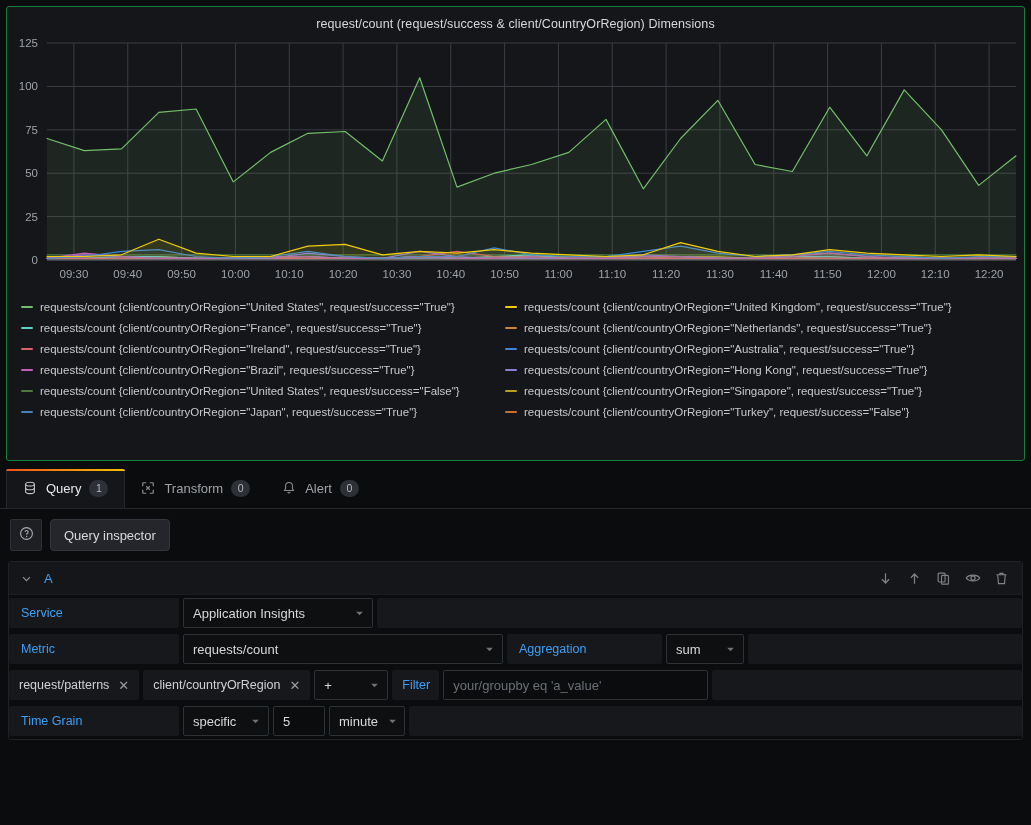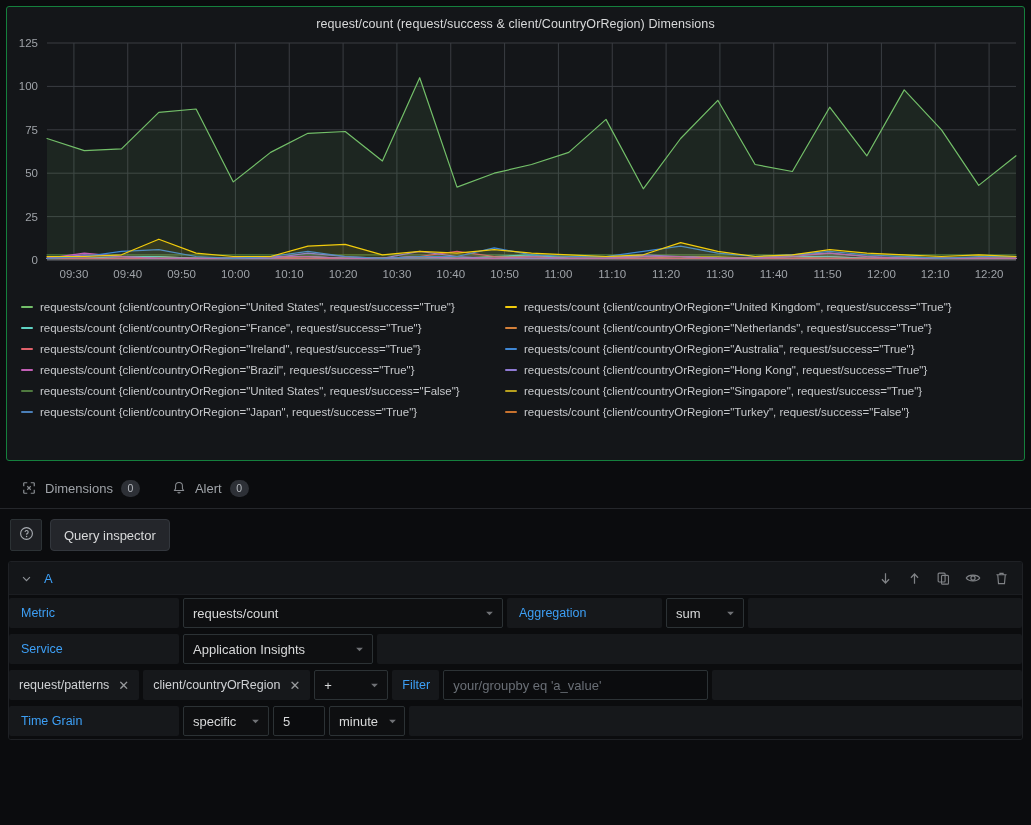--- a/index.html
+++ b/index.html
@@ -383,28 +383,39 @@
           <span>requests/count {client/countryOrRegion="Japan", request/success="True"}</span>
         </div>
         <div class="legend-item" style="width: 468px; margin-right: 0px;">
           <span class="legend-swatch" style="background: rgb(200, 114, 46);"></span>
           <span>requests/count {client/countryOrRegion="Turkey", request/success="False"}</span>
         </div>
       </div>
   </div>
 
   <div class="tabs-bar" id="tabs-bar">
+      <button class="tab active">
+        <span class="tab-icon">
+          <svg width="14" height="14" viewBox="0 0 16 16">
+            <ellipse cx="8" cy="3.6" rx="5" ry="2.1" fill="none" stroke="currentColor" stroke-width="1.2"></ellipse>
+            <path d="M3 3.6 V8 c0 1.2 2.2 2.1 5 2.1 s5-.9 5-2.1 V3.6" fill="none" stroke="currentColor" stroke-width="1.2"></path>
+            <path d="M3 8 v4.3 c0 1.2 2.2 2.1 5 2.1 s5-.9 5-2.1 V8" fill="none" stroke="currentColor" stroke-width="1.2"></path>
+          </svg>
+        </span>
+        <span>Query</span>
+        <span class="tab-count">1</span>
+      </button>
       <button class="tab">
         <span class="tab-icon">
           <svg width="14" height="14" viewBox="0 0 16 16">
             <path d="M2 2 h4 M2 2 v4 M14 2 h-4 M14 2 v4 M2 14 h4 M2 14 v-4 M14 14 h-4 M14 14 v-4" fill="none" stroke="currentColor" stroke-width="1.4"></path>
             <path d="M6 6 l4 4 M10 6 l-4 4" fill="none" stroke="currentColor" stroke-width="1.3"></path>
           </svg>
         </span>
-        <span>Dimensions</span>
+        <span>Transform</span>
         <span class="tab-count">0</span>
       </button>
       <button class="tab">
         <span class="tab-icon">
           <svg width="14" height="14" viewBox="0 0 16 16">
             <path d="M8 1.8 a3.9 3.9 0 0 1 3.9 3.9 v3 l1.2 2.1 H2.9 l1.2-2.1 v-3 A3.9 3.9 0 0 1 8 1.8 Z" fill="none" stroke="currentColor" stroke-width="1.2"></path>
             <path d="M6.6 12.6 a1.5 1.5 0 0 0 2.8 0" fill="none" stroke="currentColor" stroke-width="1.2"></path>
           </svg>
         </span>
         <span>Alert</span>
@@ -463,45 +474,45 @@
           </span>
           <span class="qa-icon">
             <svg width="15" height="15" viewBox="0 0 16 16">
               <path d="M2.6 4 H13.4 M6.3 4 V2.6 H9.7 V4 M4 4 L4.8 13.4 H11.2 L12 4" fill="none" stroke="#c2c5c9" stroke-width="1.2"></path>
             </svg>
           </span>
         </span>
       </div>
 
       <div class="frow">
+        <div class="flabel">Service</div>
+        <div class="fsel" style="width:190px">
+          <span class="val">Application Insights</span>
+          <span class="caret">
+            <svg width="9" height="9" viewBox="0 0 16 16">
+                <path d="M2 5 L8 11 L14 5" fill="#b0b3b8"></path>
+              </svg>
+          </span>
+        </div>
+        <div class="fgrow"></div>
+      </div>
+
+      <div class="frow">
         <div class="flabel">Metric</div>
         <div class="fsel" style="width:320px">
           <span class="val">requests/count</span>
           <span class="caret">
             <svg width="9" height="9" viewBox="0 0 16 16">
                 <path d="M2 5 L8 11 L14 5" fill="#b0b3b8"></path>
               </svg>
           </span>
         </div>
         <div class="flabel" style="width:155px">Aggregation</div>
         <div class="fsel" style="width:78px">
           <span class="val">sum</span>
-          <span class="caret">
-            <svg width="9" height="9" viewBox="0 0 16 16">
-                <path d="M2 5 L8 11 L14 5" fill="#b0b3b8"></path>
-              </svg>
-          </span>
-        </div>
-        <div class="fgrow"></div>
-      </div>
-
-      <div class="frow">
-        <div class="flabel">Service</div>
-        <div class="fsel" style="width:190px">
-          <span class="val">Application Insights</span>
           <span class="caret">
             <svg width="9" height="9" viewBox="0 0 16 16">
                 <path d="M2 5 L8 11 L14 5" fill="#b0b3b8"></path>
               </svg>
           </span>
         </div>
         <div class="fgrow"></div>
       </div>
 
       <div class="frow">

